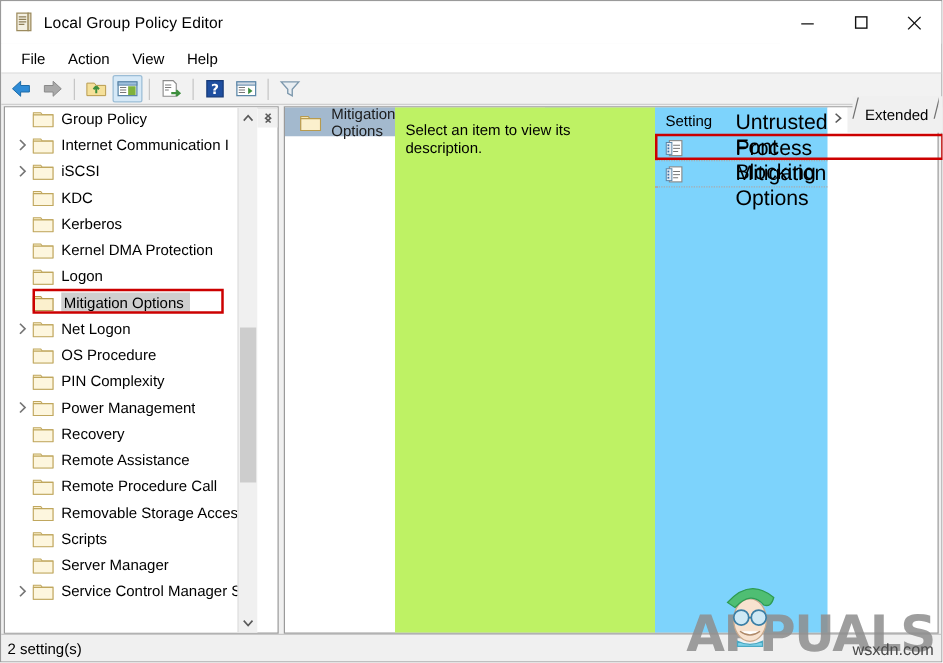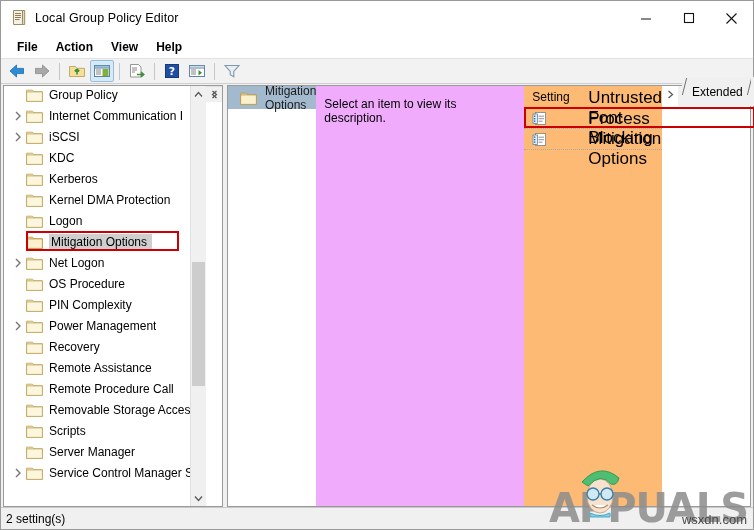--- a/index.html
+++ b/index.html
@@ -41,21 +41,21 @@
   .winbtn svg { display: block; }
 
   
   .menubar {
     height: 23px; flex: 0 0 23px;
     background: #ffffff;
     display: flex; align-items: center;
     padding-left: 7px;
     font-size: 12px; color: #000;
   }
-  .menuitem { padding: 2px 9px; font-weight: bold; }
+  .menuitem { padding: 2px 9px; }
 
   
   .toolbar {
     height: 26px; flex: 0 0 26px;
     background: #f2f2f2;
     border-top: 1px solid #e2e2e2;
     border-bottom: 1px solid #cfcfcf;
     display: flex; align-items: center;
     padding-left: 4px; gap: 1px;
   }
@@ -164,25 +164,25 @@
   .rp-corner::after {
     content: ""; position: absolute; left: 0; top: 12px;
     width: 20px; height: 11px; background: #ffffff;
     border-top-left-radius: 9px;
   }
   .rp-body { flex: 1 1 auto; display: flex; min-height: 0; position: relative; }
   .desc-col {
     width: 208px; flex: 0 0 208px;
     padding: 11px 8px 0 8px;
     font-size: 12px; color: #000;
-    background: #f0abfc;
+    background: #bef264;
   }
   .list-col {
     flex: 1 1 auto; min-width: 0; position: relative;
-    background: #fdba74;
+    background: #7dd3fc;
   }
   .col-head {
     height: 22px;
     font-size: 12px; color: #000;
     display: flex; align-items: center;
     padding-left: 8px;
   }
   .grid-row {
     height: 21px;
     display: flex; align-items: center;

